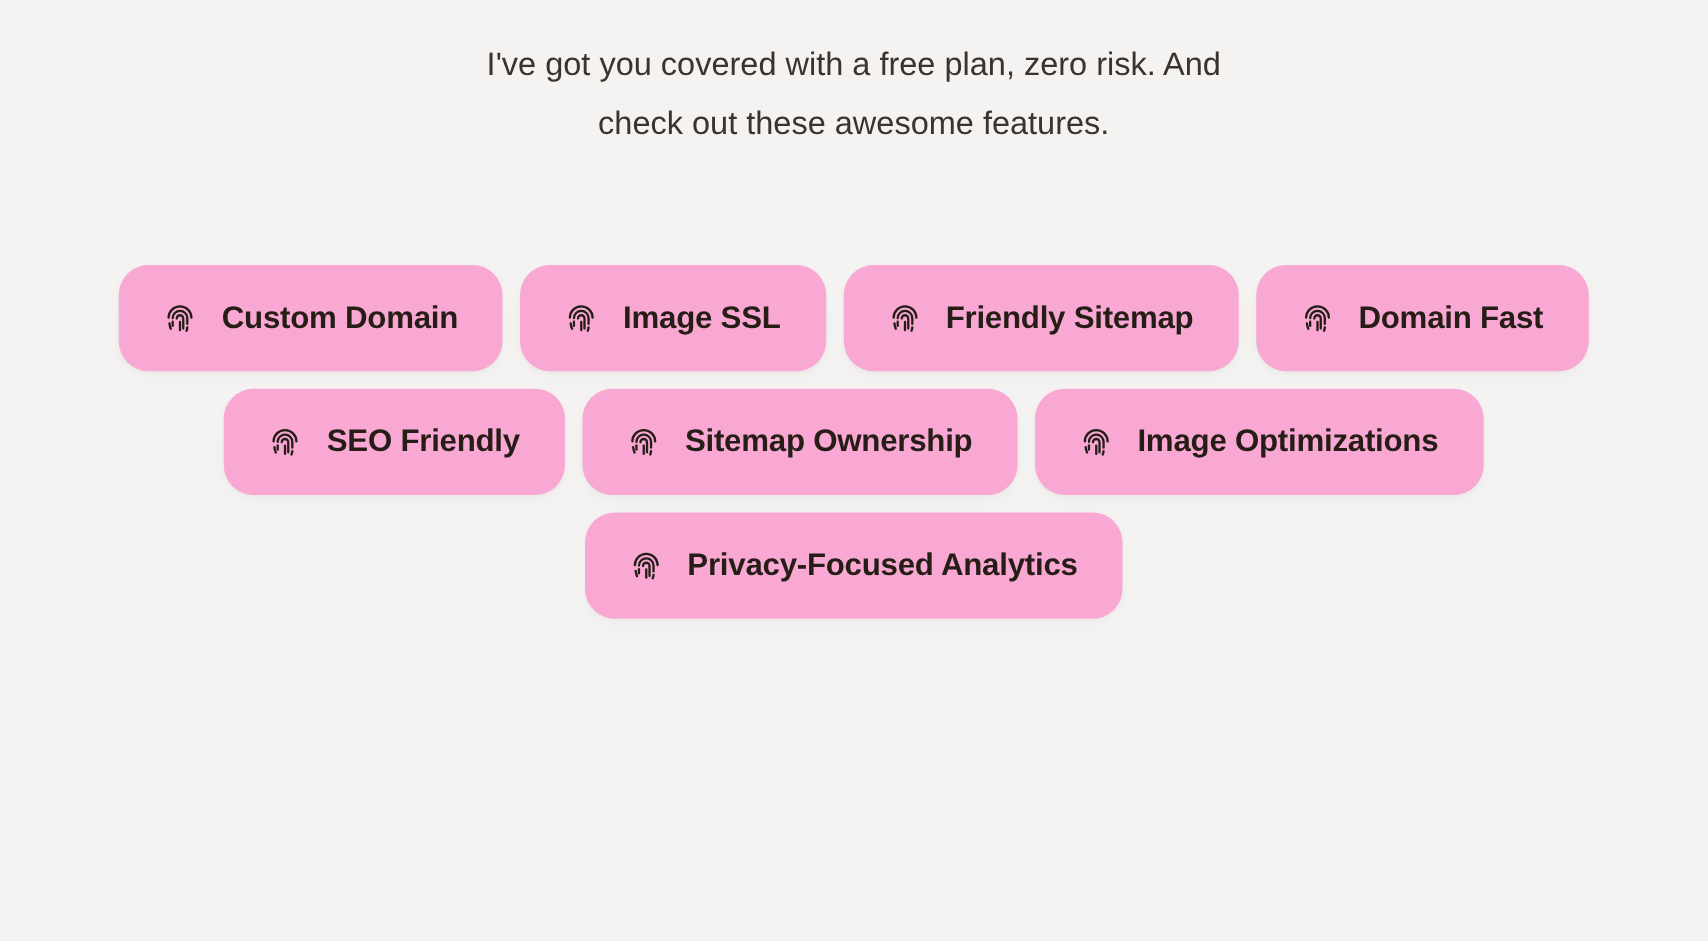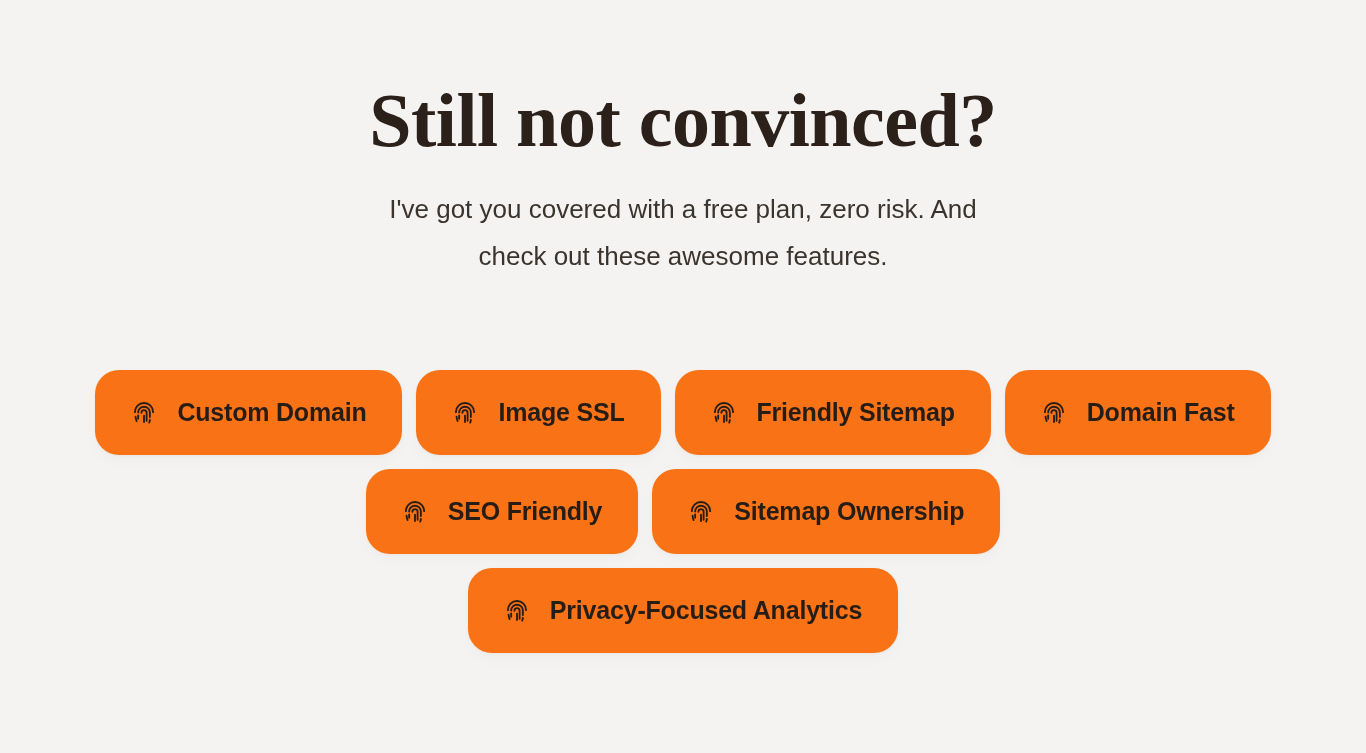--- a/index.html
+++ b/index.html
@@ -62,21 +62,21 @@
   .card-row {
     display: flex;
     flex-direction: row;
     justify-content: center;
     align-items: center;
     gap: 14px;
   }
 
   .card {
     height: 85px;
-    background: #f97316;
+    background: #f9a8d4;
     border-radius: 24px;
     display: flex;
     flex-direction: row;
     align-items: center;
     padding: 0 36px;
     box-shadow: 0 1px 3px rgba(60, 50, 40, 0.035),
                 0 6px 16px rgba(60, 50, 40, 0.025);
   }
 
   .card-icon {
@@ -101,21 +101,20 @@
     letter-spacing: -0.2px;
     color: #261d17;
     white-space: nowrap;
   }
 </style>
 </head>
 <body>
 
 <div class="page">
 
-  <h1 class="heading">Still not convinced?</h1>
 
   <p class="subtitle">I've got you covered with a free plan, zero risk. And check out these awesome features.</p>
 
   <div class="cards">
       <div class="card-row">
         <div class="card">
           <span class="card-icon">
   <svg viewBox="0 0 24 24" fill="none" stroke="#261d17" stroke-width="1.7" stroke-linecap="round" stroke-linejoin="round">
     <path d="M3.6 11.2a8.4 8.4 0 0 1 16.8 0"></path>
     <path d="M6.6 11.6a5.4 5.4 0 0 1 10.8 0v4.2"></path>
@@ -193,20 +192,34 @@
     <path d="M6.6 11.6a5.4 5.4 0 0 1 10.8 0v4.2"></path>
     <path d="M9.6 11.8a2.4 2.4 0 0 1 4.8 0v7.4"></path>
     <path d="M12 14.4v6"></path>
     <path d="M6.6 14.2v3.1"></path>
     <path d="M4.2 15.4c.15 1.6.5 2.9 1 4"></path>
     <path d="M17.4 18.3c-.1 1-.3 1.9-.6 2.6"></path>
   </svg>
 </span>
           <span class="card-label">Sitemap Ownership</span>
         </div>
+        <div class="card">
+          <span class="card-icon">
+  <svg viewBox="0 0 24 24" fill="none" stroke="#261d17" stroke-width="1.7" stroke-linecap="round" stroke-linejoin="round">
+    <path d="M3.6 11.2a8.4 8.4 0 0 1 16.8 0"></path>
+    <path d="M6.6 11.6a5.4 5.4 0 0 1 10.8 0v4.2"></path>
+    <path d="M9.6 11.8a2.4 2.4 0 0 1 4.8 0v7.4"></path>
+    <path d="M12 14.4v6"></path>
+    <path d="M6.6 14.2v3.1"></path>
+    <path d="M4.2 15.4c.15 1.6.5 2.9 1 4"></path>
+    <path d="M17.4 18.3c-.1 1-.3 1.9-.6 2.6"></path>
+  </svg>
+</span>
+          <span class="card-label">Image Optimizations</span>
+        </div>
       </div>
       <div class="card-row">
         <div class="card">
           <span class="card-icon">
   <svg viewBox="0 0 24 24" fill="none" stroke="#261d17" stroke-width="1.7" stroke-linecap="round" stroke-linejoin="round">
     <path d="M3.6 11.2a8.4 8.4 0 0 1 16.8 0"></path>
     <path d="M6.6 11.6a5.4 5.4 0 0 1 10.8 0v4.2"></path>
     <path d="M9.6 11.8a2.4 2.4 0 0 1 4.8 0v7.4"></path>
     <path d="M12 14.4v6"></path>
     <path d="M6.6 14.2v3.1"></path>

